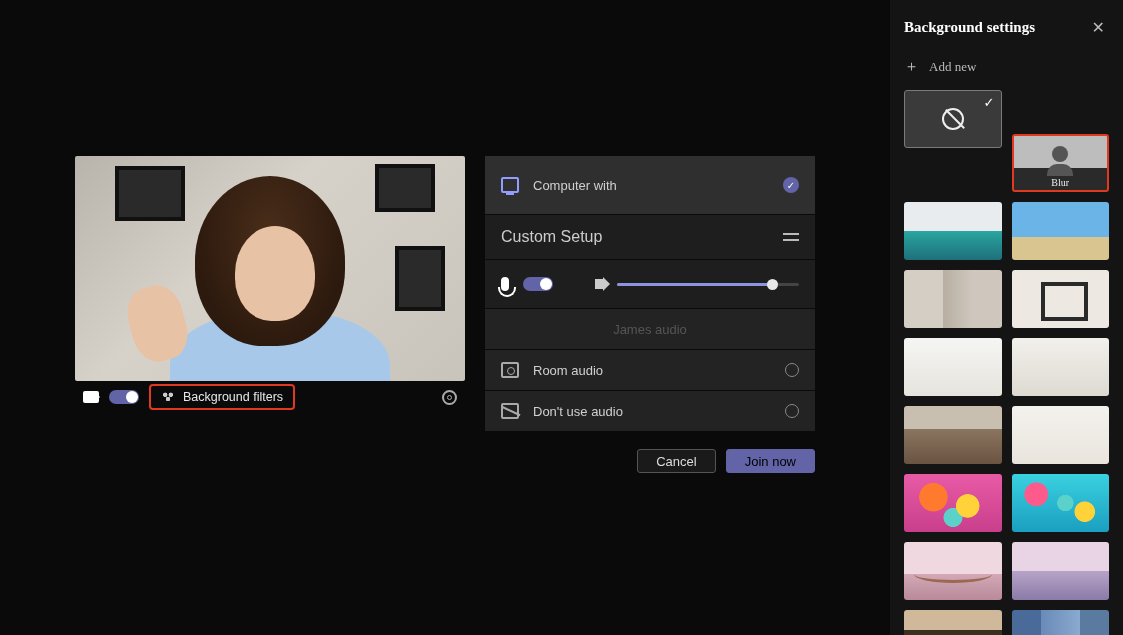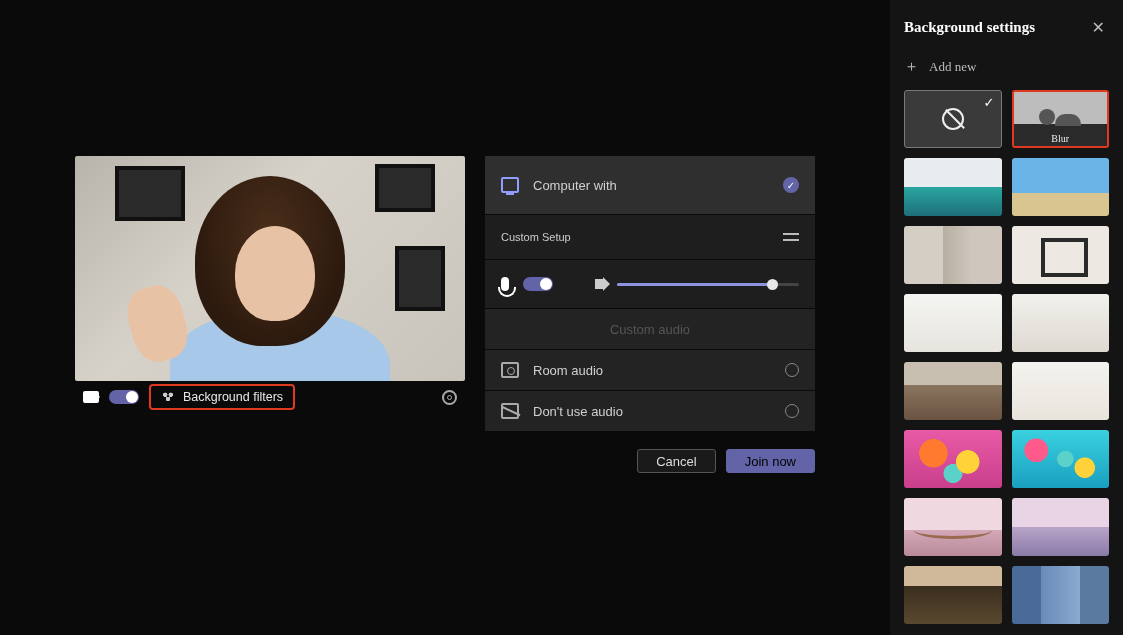--- a/index.html
+++ b/index.html
@@ -117,21 +117,21 @@
   .radio-end {
     margin-left:auto; width:14px; height:14px; border:1.5px solid #888; border-radius:50%;
   }
   .check-end {
     margin-left:auto; width:16px; height:16px; background:#6264a7; border-radius:50%;
     display:flex;align-items:center;justify-content:center;font-size:10px;color:#fff;
   }
   .custom-row {
     background:#1e1e1e; height:44px;
     display:flex; align-items:center; padding:0 16px;
-    font-size:11px; color:#ccc;
+    font-size:16px; color:#ccc;
   }
   .sliders-icon { margin-left:auto; width:16px; height:12px; position:relative;}
   .sliders-icon::before,.sliders-icon::after{content:"";position:absolute;left:0;width:16px;height:2px;background:#bbb;}
   .sliders-icon::before{top:2px;} .sliders-icon::after{top:8px;}
   .mic-row {
     background:#1e1e1e; height:48px;
     display:flex; align-items:center; padding:0 16px; gap:14px;
   }
   .mic-icon{width:8px;height:14px;background:#fff;border-radius:4px;position:relative;}
   .mic-icon::after{content:"";position:absolute;left:-3px;top:10px;width:14px;height:8px;border:2px solid #fff;border-top:none;border-radius:0 0 10px 10px;}
@@ -170,21 +170,21 @@
   }
   .bg-tile {
     height:58px; border-radius:3px; position:relative; cursor:pointer;
     background-size:cover;
     overflow:hidden;
   }
   .bg-tile.none { background:#3a3a3a; border:1px solid #7a7a7a; display:flex;align-items:center;justify-content:center;}
   .none-circ{width:22px;height:22px;border:2px solid #eee;border-radius:50%;position:relative;}
   .none-circ::after{content:"";position:absolute;left:-2px;top:8px;width:26px;height:2px;background:#eee;transform:rotate(45deg);}
   .check-mark{position:absolute;right:6px;top:4px;color:#fff;font-size:13px;}
-  .bg-tile.blur { background:linear-gradient(#bdbdbd 60%,#2a2a2a 60%); border:2px solid #e0391f; display:flex;flex-direction:row;align-items:center;justify-content:center;}
+  .bg-tile.blur { background:linear-gradient(#bdbdbd 60%,#2a2a2a 60%); border:2px solid #e0391f; display:flex;flex-direction:column;align-items:center;justify-content:center;margin-top:44px;}
   .blur-head{width:16px;height:16px;background:#555;border-radius:50%;margin-top:-4px;}
   .blur-body{width:26px;height:12px;background:#555;border-radius:10px 10px 0 0;margin-top:2px;}
   .blur-label{position:absolute;bottom:2px;font-size:10px;color:#eee;}
   
   .t-office{background:linear-gradient(#e8ecef 50%,#2aa6a0 50%,#1e6f7a 100%);}
   .t-beach{background:linear-gradient(#6bb4e8 60%,#d8c590 60%);}
   .t-loft{background:linear-gradient(90deg,#d5cec5 40%,#b8afa2 40%,#cfc7bd 70%);}
   .t-frame{background:#ede9e2;position:relative;}
   .t-frame::after{content:"";position:absolute;left:30%;top:20%;width:40%;height:55%;border:4px solid #2a2a2a;}
   .t-white1{background:linear-gradient(#f5f5f3,#e6e4dd);}
@@ -246,21 +246,21 @@
           <span class="mic-icon"></span>
           <span class="toggle"></span>
           <span style="width:14px"></span>
           <span class="spk-icon"></span>
           <div class="vol-track">
             <div class="vol-fill"></div>
             <div class="vol-thumb"></div>
           </div>
         </div>
         <div class="audio-row disabled" style="justify-content:center;">
-          <span>Custom audio</span>
+          <span>James audio</span>
         </div>
         <div class="audio-row">
           <span class="row-icon ic-room"></span>
           <span>Room audio</span>
           <span class="radio-end"></span>
         </div>
         <div class="audio-row">
           <span class="row-icon ic-none"></span>
           <span>Don't use audio</span>
           <span class="radio-end"></span>

